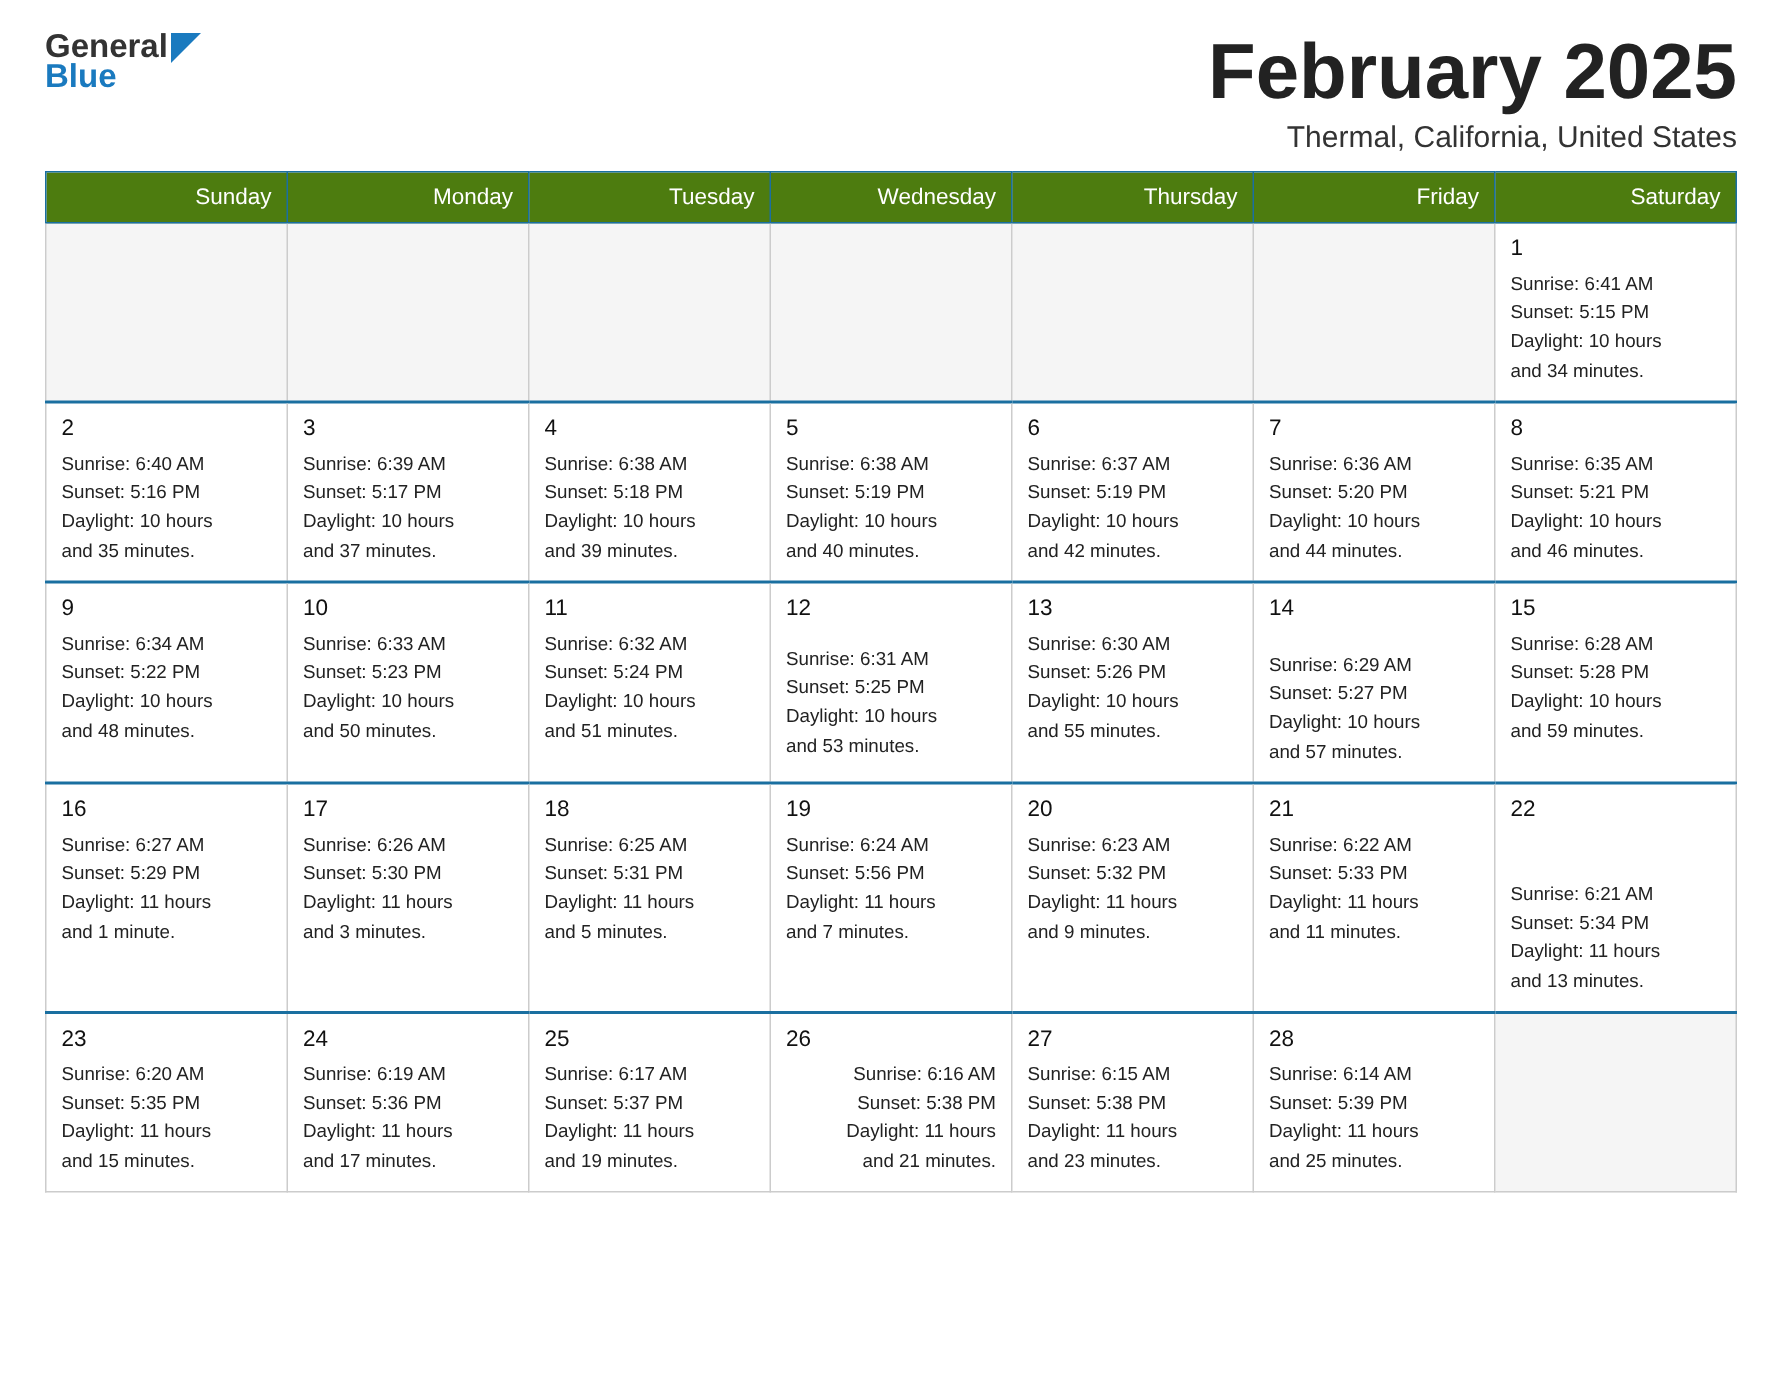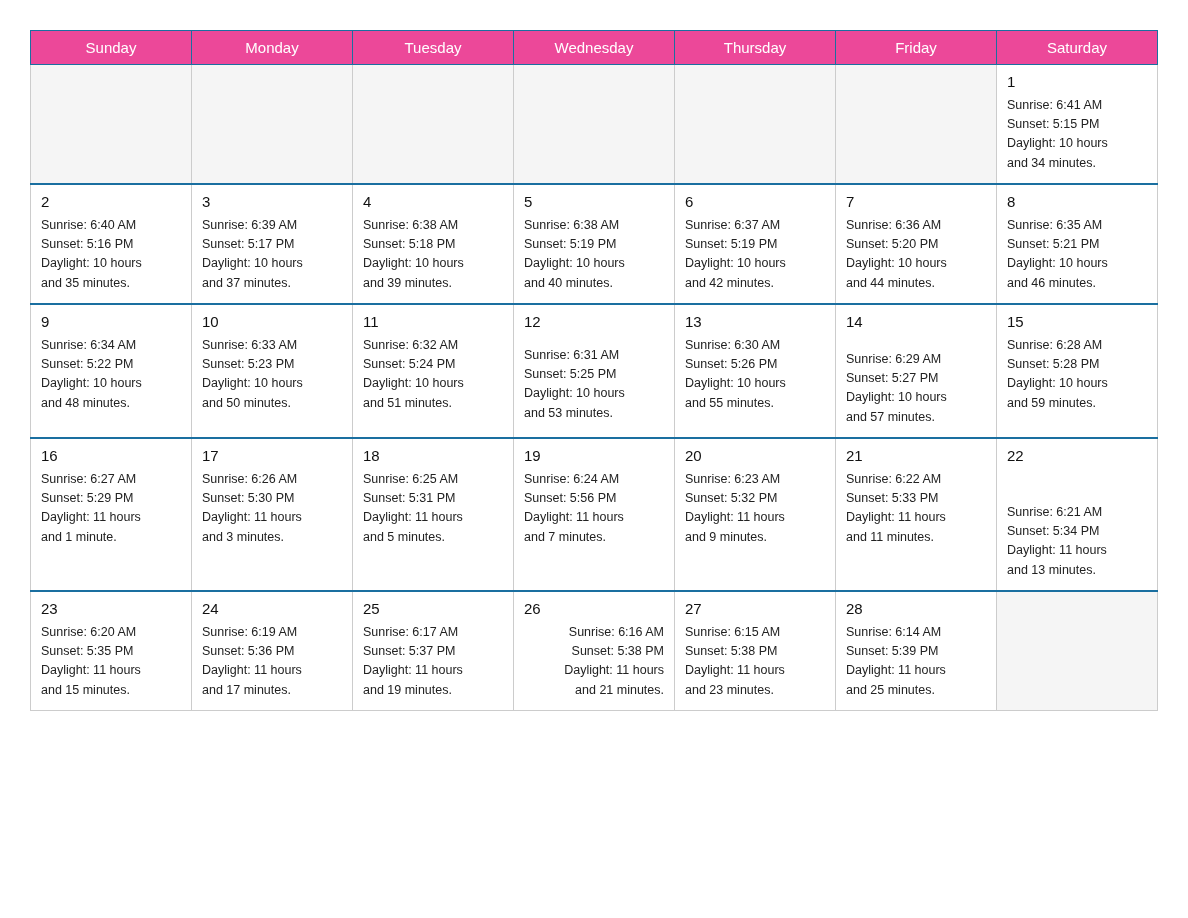--- a/index.html
+++ b/index.html
@@ -57,26 +57,26 @@
       font-size: 20px;
       color: #333;
       margin-top: 4px;
     }
     .calendar {
       width: 100%;
       border-collapse: collapse;
       margin-top: 10px;
     }
     .calendar th {
-      background-color: #ec4899;
+      background-color: #4d7c0f;
       color: #fff;
       font-size: 15px;
       font-weight: normal;
       padding: 8px 10px;
-      text-align: center;
+      text-align: right;
       border: 1px solid #1a6fa0;
     }
     .calendar td {
       width: 14.28%;
       vertical-align: top;
       padding: 6px 10px 10px 10px;
       border: 1px solid #ccc;
       font-size: 13px;
       line-height: 1.5;
       background: #fff;
@@ -98,20 +98,30 @@
       line-height: 1.55;
     }
     .row-divider td {
       border-top: 2px solid #1a6fa0;
     }
   </style>
 </head>
 <body>
 
 <div class="header">
+  <div class="logo-area">
+    <div class="logo-text">
+      <span>General</span><span class="logo-triangle"></span>
+    </div>
+    <div class="logo-line2">Blue</div>
+  </div>
+  <div class="title-area">
+    <div class="month-title">February 2025</div>
+    <div class="location-title">Thermal, California, United States</div>
+  </div>
 </div>
 
 <table class="calendar">
   <thead>
     <tr>
     <th>Sunday</th>
         <th>Monday</th>
         <th>Tuesday</th>
         <th>Wednesday</th>
         <th>Thursday</th>

